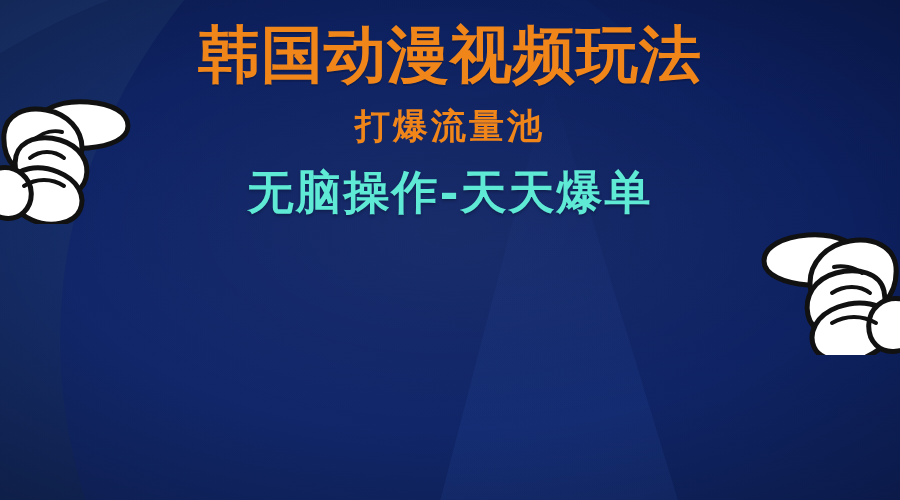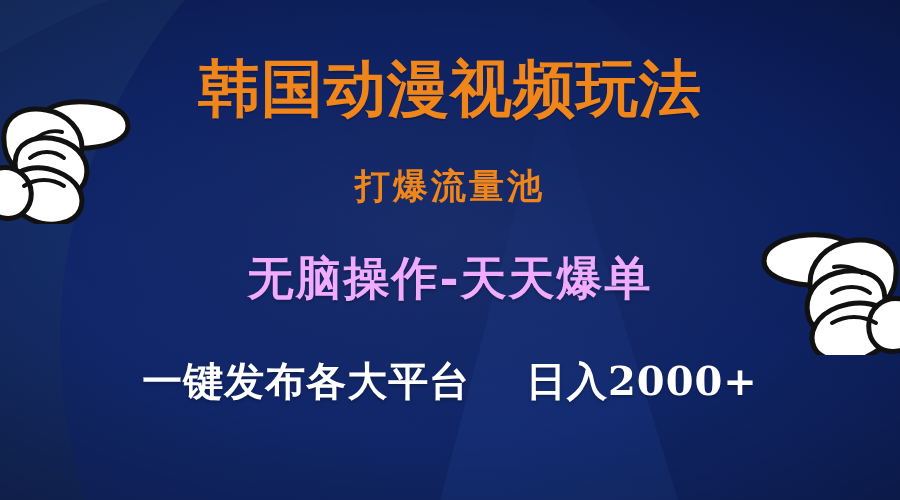--- a/index.html
+++ b/index.html
@@ -100,23 +100,22 @@
   .hand svg { display: block; width: 100%; height: 100%; }
 
   
   .text-stack {
     position: absolute;
     inset: 0;
     display: flex;
     flex-direction: column;
     align-items: center;
     justify-content: flex-start;
-    padding-top: 58px;
+    padding-top: 24px;
     box-sizing: border-box;
-    gap: 26px;
   }
 
   .line-title {
     font-family: "DejaVu Sans", "Liberation Sans", sans-serif;
     font-weight: bold;
     font-size: 62px;
     line-height: 1.0;
     letter-spacing: 1px;
     color: #f08519;
     white-space: nowrap;
@@ -134,21 +133,21 @@
     white-space: nowrap;
   }
 
   .line-sub2 {
     margin-top: 26px;
     font-family: "DejaVu Serif", "Liberation Serif", serif;
     font-weight: bold;
     font-size: 46px;
     line-height: 1.0;
     letter-spacing: 2px;
-    color: #f0abfc;
+    color: #5eead4;
     white-space: nowrap;
     text-shadow: 0 2px 3px rgba(0,0,0,0.25);
   }
 
   .line-sub3 {
     margin-top: 34px;
     font-family: "DejaVu Serif", "Liberation Serif", serif;
     font-weight: bold;
     font-size: 40px;
     line-height: 1.0;
@@ -221,20 +220,15 @@
     </svg>
   </div>
 
   <div class="text-stack">
     <div class="line-title">韩国动漫视频玩法</div>
 
     <div class="line-sub1">打爆流量池</div>
 
     <div class="line-sub2">无脑操作-天天爆单</div>
 
-    <div class="line-sub3">
-      <span>一键发布各大平台</span>
-      <span class="gap"></span>
-      <span>日入2000+</span>
-    </div>
   </div>
 
 </div>
 
 </body></html>

